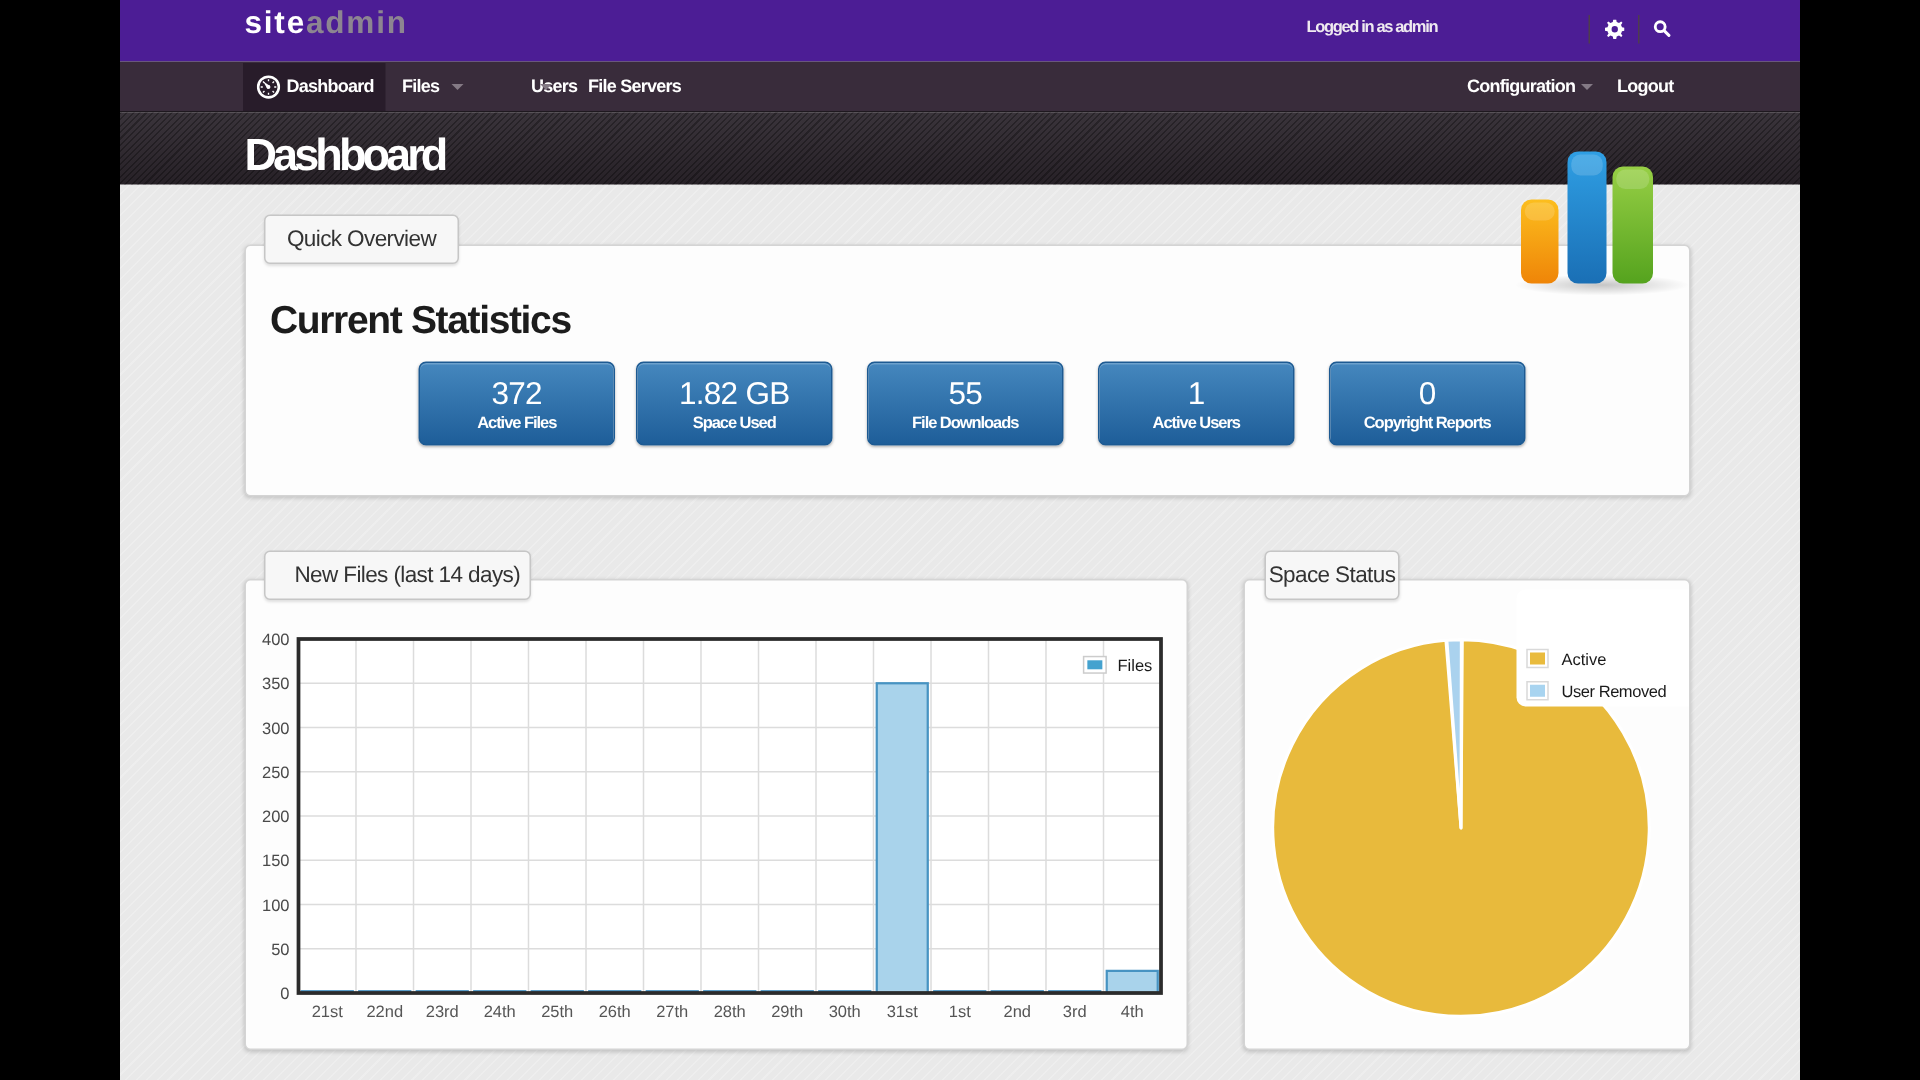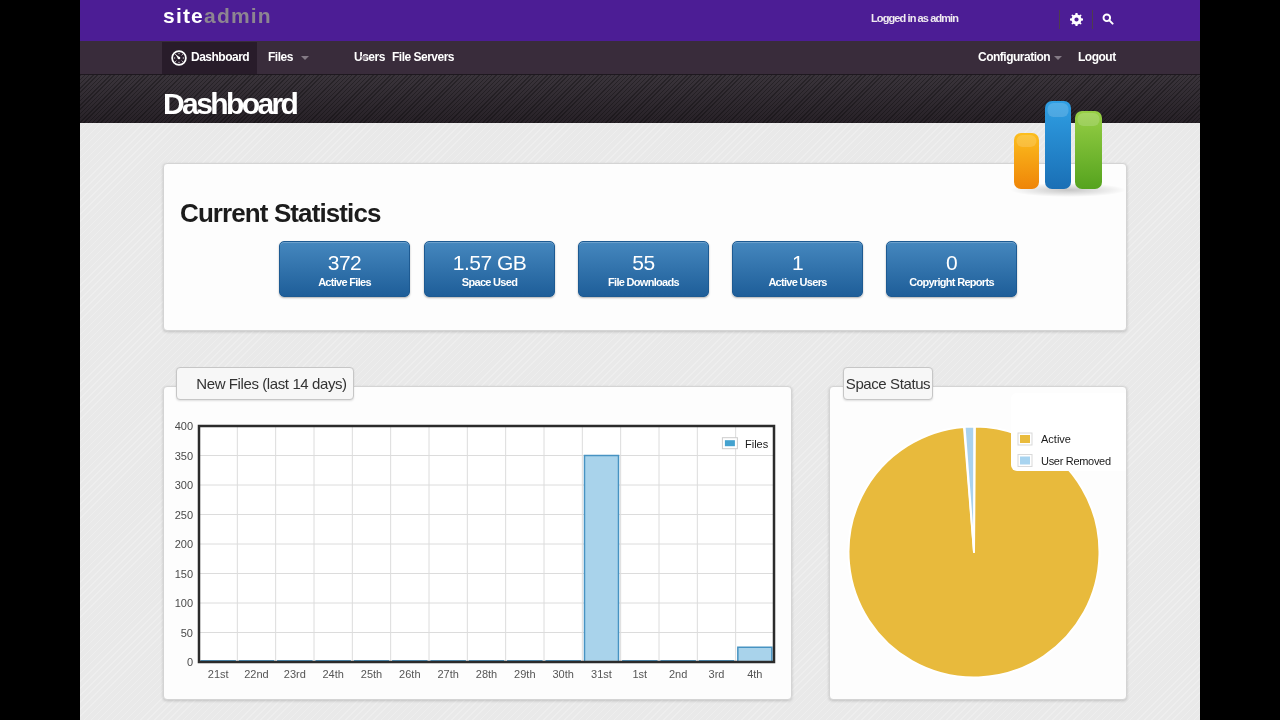--- a/index.html
+++ b/index.html
@@ -39,28 +39,29 @@
   background:linear-gradient(#4587be, #1e5e99); border:1px solid #1d5a92; box-shadow:inset 0 1px 0 rgba(255,255,255,0.22), 0 1px 2px rgba(0,0,0,0.3); text-align:center; color:#fff; }
 .stat .num { display:block; margin-top:9px; font-size:21px; letter-spacing:-0.5px; line-height:24px; }
 .stat .lbl { display:block; font-size:11px; font-weight:bold; letter-spacing:-0.7px; line-height:14px; }
 
 #graphic { position:absolute; left:930px; top:96px; width:186px; height:110px; z-index:6; }
 </style>
 </head>
 <body>
 <div id="page">
   <div id="content">
+    <div class="tab" id="tab1">Quick Overview</div>
     <div class="panel" id="panel1"></div>
     <div id="h2cs">Current Statistics</div>
     <div class="stat" style="left:199px;">
         <span class="num">372</span>
         <span class="lbl">Active Files</span>
       </div>
     <div class="stat" style="left:344px;">
-        <span class="num">1.57 GB</span>
+        <span class="num">1.82 GB</span>
         <span class="lbl">Space Used</span>
       </div>
     <div class="stat" style="left:498px;">
         <span class="num">55</span>
         <span class="lbl">File Downloads</span>
       </div>
     <div class="stat" style="left:652px;">
         <span class="num">1</span>
         <span class="lbl">Active Users</span>
       </div>

